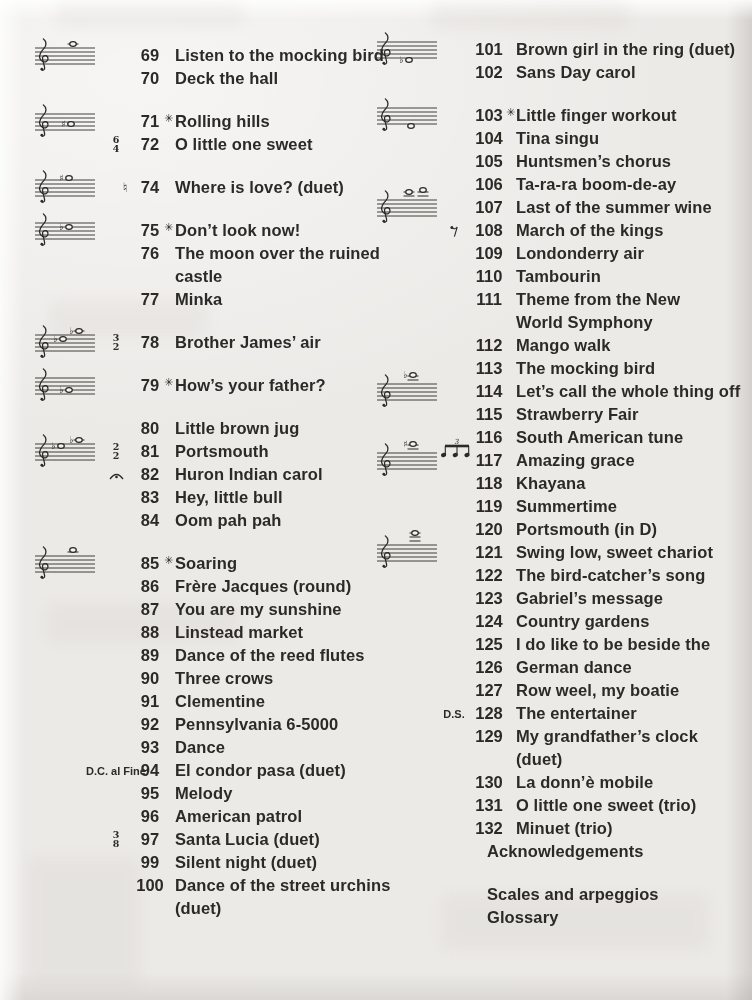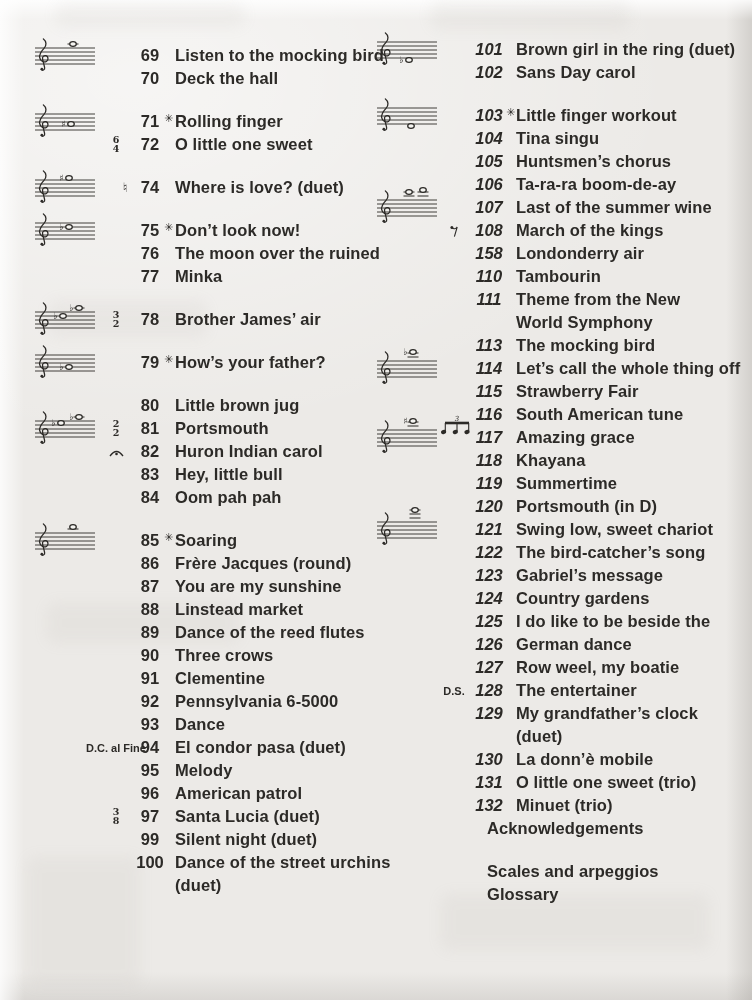--- a/index.html
+++ b/index.html
@@ -20,21 +20,21 @@
   .col-left{left:33px;width:342px;top:44px;}
   .col-right{left:375px;width:370px;top:38px;}
   .row{height:23px;display:flex;align-items:center;position:relative;}
   .row.gap{margin-top:20px;}
   .z-staff{flex:none;position:relative;align-self:stretch;}
   .col-left .z-staff{width:64px;} .col-right .z-staff{width:62px;}
   .z-staff svg{position:absolute;left:0;top:50%;transform:translateY(-50%);overflow:visible;}
   .z-marker{flex:none;display:flex;justify-content:center;align-items:center;}
   .col-left .z-marker{width:38px;} .col-right .z-marker{width:34px;}
   .z-num{flex:none;text-align:center;font-weight:600;font-size:16.5px;}
-  .col-left .z-num{width:30px;} .col-right .z-num{width:36px;font-style:italic;}
+  .col-left .z-num{width:30px;} .col-right .z-num{width:36px;}
   .z-star{flex:none;text-align:left;}
   .col-left .z-star{width:10px;} .col-right .z-star{width:9px;}
   .star{font-size:11px;position:relative;top:-5px;left:-1px;color:#2c2a27;}
   .z-title{flex:1;font-weight:600;font-size:16.5px;white-space:nowrap;letter-spacing:.1px;}
   .timesig{font-family:"DejaVu Serif","Liberation Serif",serif;font-weight:700;
            font-size:9.5px;line-height:8.5px;text-align:center;}
   .nat{font-size:13px;line-height:1;position:relative;left:9px;}
   .mtext{font-size:11px;font-weight:600;white-space:nowrap;}
   .heading-row{padding-left:112px;}
   .heading-row .z-title{flex:none;}
@@ -92,21 +92,21 @@
               <path d="M10.4,5 C13.6,7.4 13.8,11.4 11,14.4 C7.8,17.8 6.2,20.6 6.7,23.6 C7.3,27.2 11.1,29 13.7,27.2 C15.7,25.8 15.3,22.4 13,21.7 C10.8,21.1 9,23 9.6,25.2 L11.6,33.4 C12.2,35.8 9.4,37.2 8,35.4" fill="none" stroke="#2c2a27" stroke-width="1.3" stroke-linecap="round"></path>
               <circle cx="8.8" cy="34.9" r="1.25" fill="#2c2a27"></circle>
             </g>
             <text x="28.2" y="27" font-size="9" font-family="DejaVu Sans" fill="#2c2a27">♯</text>
             <ellipse cx="38" cy="24" rx="3.3" ry="2.3" fill="#f5f4f1" stroke="#2c2a27" stroke-width="1.25"></ellipse>
           </svg>
         </div>
         <div class="z-marker"></div>
         <div class="z-num">71</div>
         <div class="z-star"><span class="star">✳</span></div>
-        <div class="z-title">Rolling finger</div>
+        <div class="z-title">Rolling hills</div>
       </div>
       <div class="row">
         <div class="z-staff"></div>
         <div class="z-marker">
           <div class="timesig">
             <div>6</div>
             <div>4</div>
           </div>
         </div>
         <div class="z-num">72</div>
@@ -156,20 +156,27 @@
         <div class="z-num">75</div>
         <div class="z-star"><span class="star">✳</span></div>
         <div class="z-title">Don’t look now!</div>
       </div>
       <div class="row">
         <div class="z-staff"></div>
         <div class="z-marker"></div>
         <div class="z-num">76</div>
         <div class="z-star"></div>
         <div class="z-title">The moon over the ruined</div>
+      </div>
+      <div class="row">
+        <div class="z-staff"></div>
+        <div class="z-marker"></div>
+        <div class="z-num"></div>
+        <div class="z-star"></div>
+        <div class="z-title">castle</div>
       </div>
       <div class="row">
         <div class="z-staff"></div>
         <div class="z-marker"></div>
         <div class="z-num">77</div>
         <div class="z-star"></div>
         <div class="z-title">Minka</div>
       </div>
       <div class="row gap">
         <div class="z-staff">
@@ -520,21 +527,21 @@
             <path d="M2.9,3.6 C4.4,5.4 7,5 8.2,3 L5.4,12.6" fill="none" stroke="#2c2a27" stroke-width="1.1"></path>
           </svg>
         </div>
         <div class="z-num">108</div>
         <div class="z-star"></div>
         <div class="z-title">March of the kings</div>
       </div>
       <div class="row">
         <div class="z-staff"></div>
         <div class="z-marker"></div>
-        <div class="z-num">158</div>
+        <div class="z-num">109</div>
         <div class="z-star"></div>
         <div class="z-title">Londonderry air</div>
       </div>
       <div class="row">
         <div class="z-staff"></div>
         <div class="z-marker"></div>
         <div class="z-num">110</div>
         <div class="z-star"></div>
         <div class="z-title">Tambourin</div>
       </div>
@@ -544,20 +551,27 @@
         <div class="z-num">111</div>
         <div class="z-star"></div>
         <div class="z-title">Theme from the New</div>
       </div>
       <div class="row">
         <div class="z-staff"></div>
         <div class="z-marker"></div>
         <div class="z-num"></div>
         <div class="z-star"></div>
         <div class="z-title">World Symphony</div>
+      </div>
+      <div class="row">
+        <div class="z-staff"></div>
+        <div class="z-marker"></div>
+        <div class="z-num">112</div>
+        <div class="z-star"></div>
+        <div class="z-title">Mango walk</div>
       </div>
       <div class="row">
         <div class="z-staff"></div>
         <div class="z-marker"></div>
         <div class="z-num">113</div>
         <div class="z-star"></div>
         <div class="z-title">The mocking bird</div>
       </div>
       <div class="row">
         <div class="z-staff">

